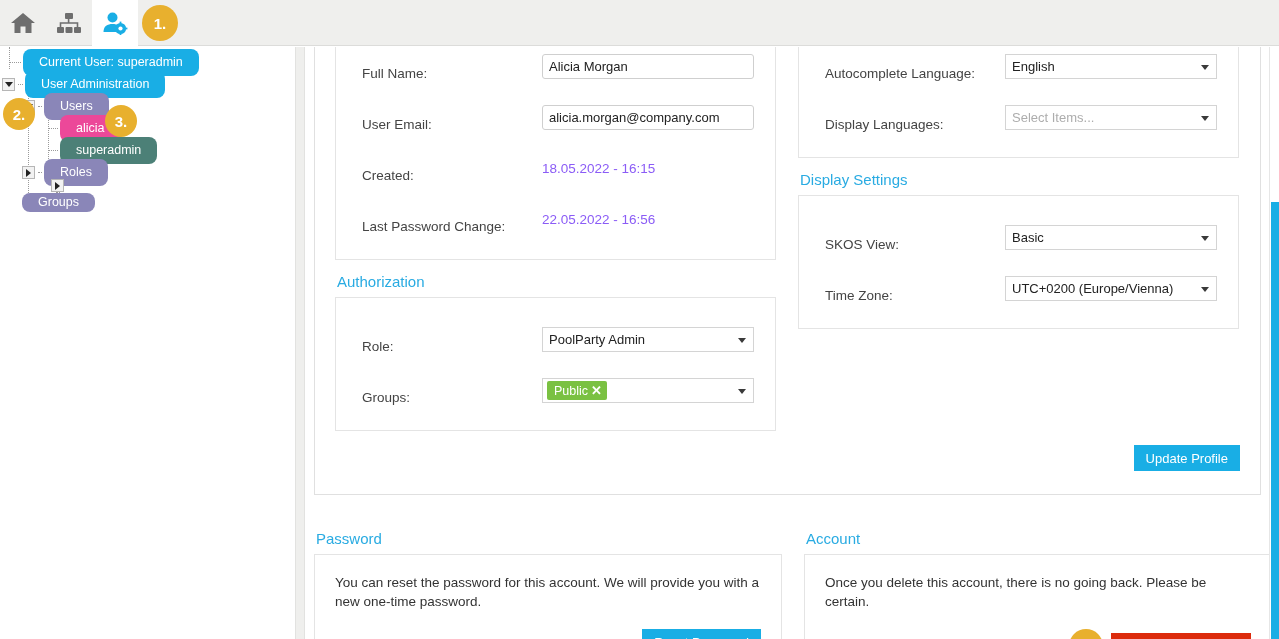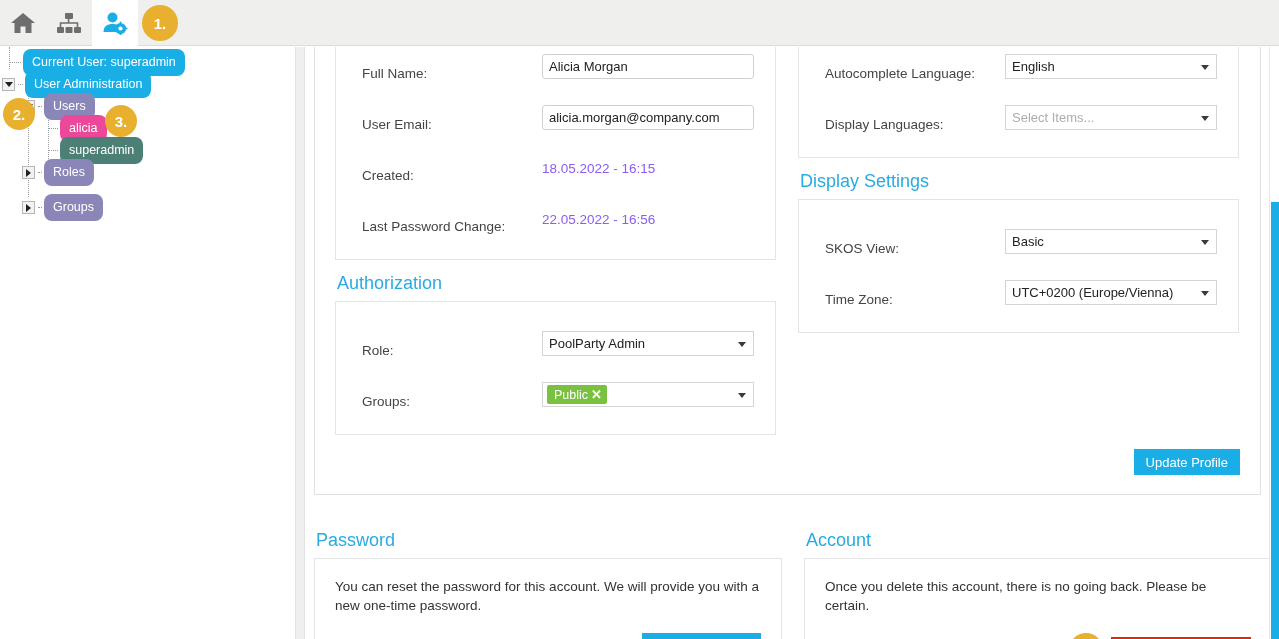--- a/index.html
+++ b/index.html
@@ -43,21 +43,21 @@
   }
   .tree { position: relative; padding-top: 6px; }
   .tnode {
     position: absolute;
     display: flex; align-items: center;
     height: 19px;
     white-space: nowrap;
   }
   .pill {
     display: inline-flex; align-items: center;
-    height: 27px; padding: 0 9px;
+    height: 27px; padding: 0 16px;
     border-radius: 8px;
     color: #fff; font-size: 12.5px; line-height: 19px;
     cursor: pointer;
   }
   .pill.cyan   { background: #19aee5; }
   .pill.purple { background: #8a86b8; }
   .pill.orange { background: #ec4899; }
   .pill.teal   { background: #4c8077; }
 
   .toggle {
@@ -163,21 +163,21 @@
   .chip {
     display: inline-flex; align-items: center; gap: 3px;
     background: #7ac142; color: #fff;
     font-size: 12.5px; height: 19px;
     padding: 0 5px 0 7px; border-radius: 2px;
     margin-left: -2px;
   }
   .chip .x { font-size: 13px; font-weight: bold; line-height: 1; cursor: pointer; }
 
   .sec-title {
-    color: #29abe2; font-size: 18px;
+    color: #29abe2; font-size: 15px;
     margin: 13px 0 7px 2px;
   }
 
   .btn {
     display: inline-flex; align-items: center; justify-content: center;
     height: 26px; padding: 0 12px;
     border: none; color: #fff;
     font-family: "Liberation Sans", sans-serif;
     font-size: 13px; cursor: pointer;
   }
@@ -314,21 +314,21 @@
     </div>
 
     <div class="tnode" style="left:22px; top:116px;">
       <span class="toggle right">
           <i></i>
         </span>
       <span class="dots-h" style="width:4px;"></span>
       <span class="pill purple">Roles</span>
     </div>
 
-    <div class="tnode" style="left:22px; top:151px;">
+    <div class="tnode" style="left:22px; top:132px;flex-direction:column;">
       <span class="toggle right">
           <i></i>
         </span>
       <span class="dots-h" style="width:4px;"></span>
       <span class="pill purple">Groups</span>
     </div>
   </div>
 </div>
 
 <div class="badge" style="left:3px; top:98px; width:32px; height:32px;">

